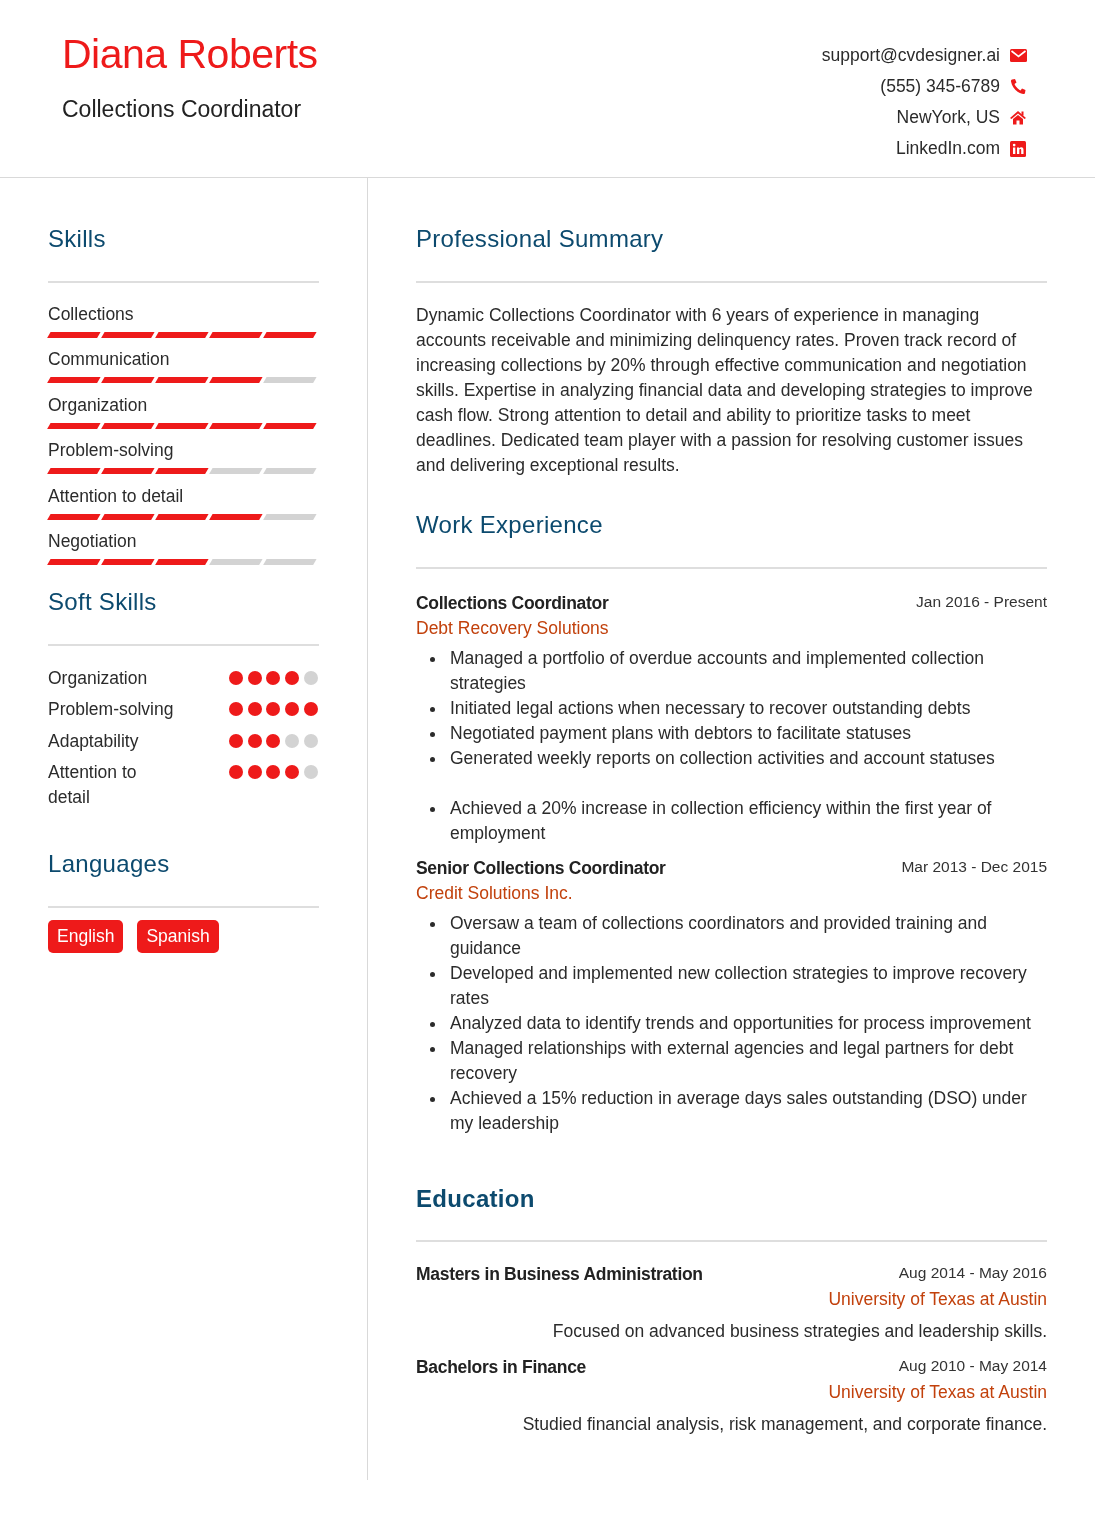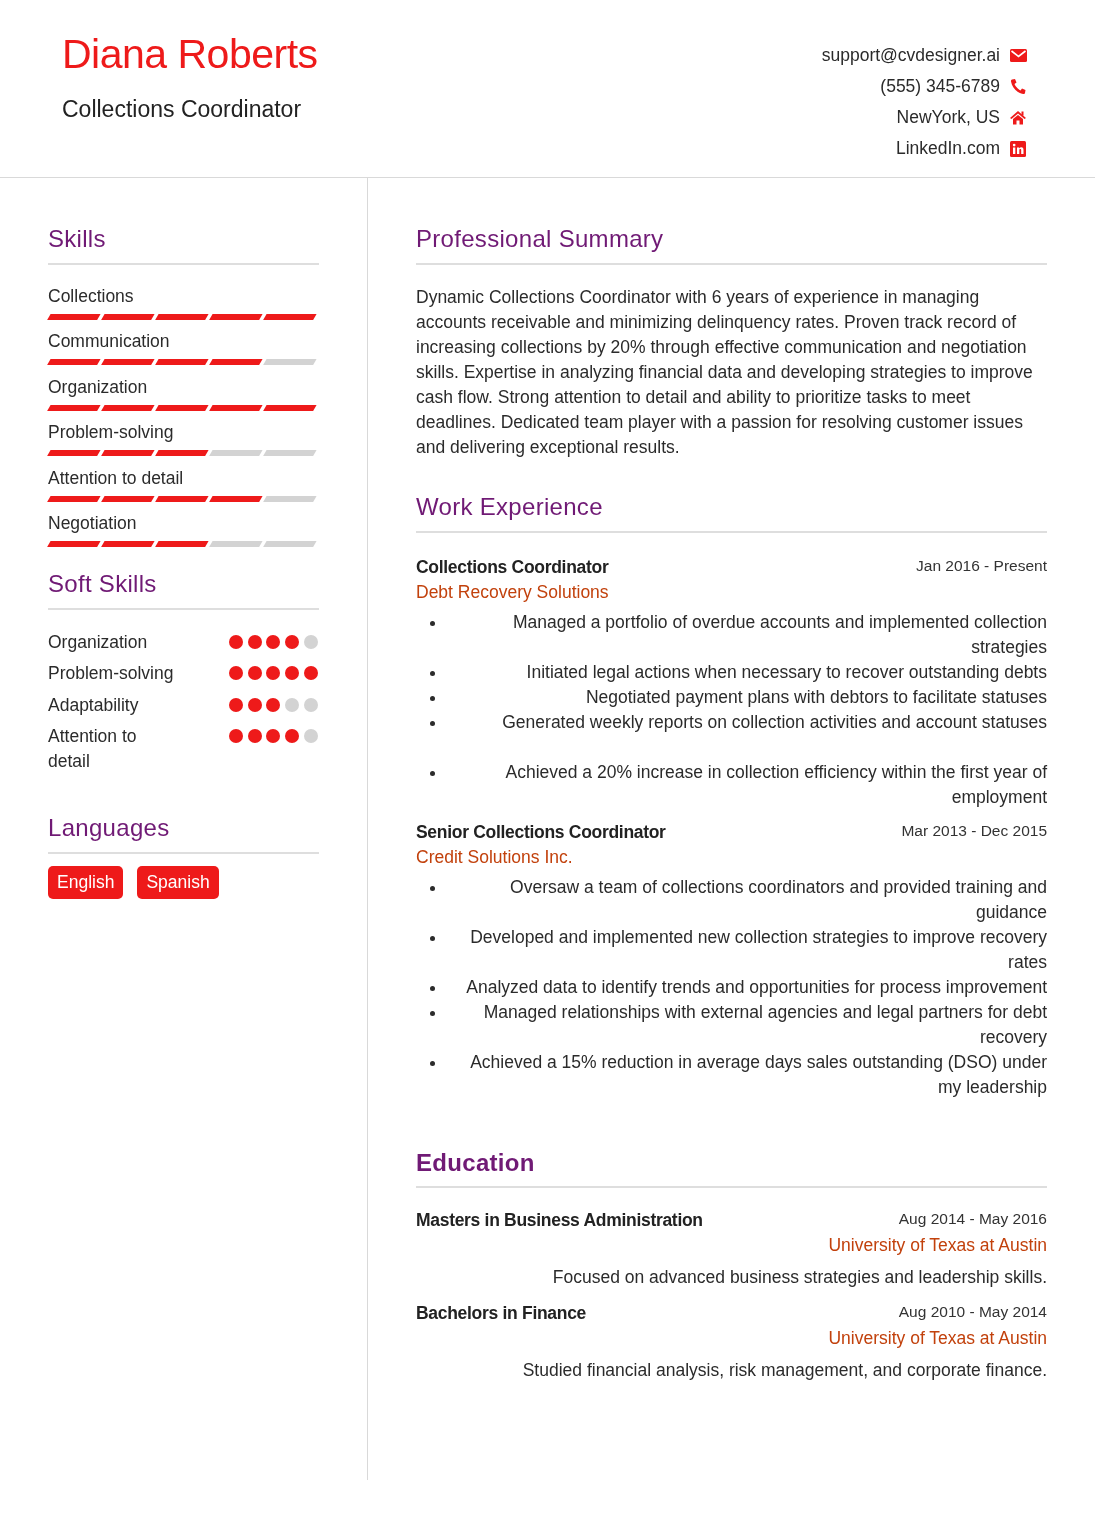--- a/index.html
+++ b/index.html
@@ -11,21 +11,21 @@
   .title { position: absolute; left: 62px; top: 96px; font-size: 23px; color: #222; line-height: 1.2; }
 
   .contacts { position: absolute; right: 68px; top: 40px; text-align: right; }
   .contact-row { display: flex; justify-content: flex-end; align-items: center; height: 31px; font-size: 17.5px; color: #2b2b2b; }
   .contact-row .ic { width: 18px; height: 18px; margin-left: 9px; display: inline-flex; align-items: center; justify-content: center; }
   .contact-row svg { display: block; }
 
   .vline { position: absolute; left: 367px; top: 178px; width: 1px; height: 1302px; background: #d9d9d9; }
 
   .left { position: absolute; left: 48px; top: 225px; width: 271px; }
-  .sec-title { font-size: 24px; color: #701a75; font-weight: 500; letter-spacing: 0.3px; line-height: 1.2; padding-bottom: 9px; border-bottom: 2px solid #dedede; }
+  .sec-title { font-size: 24px; color: #0c4a6e; font-weight: 500; letter-spacing: 0.3px; line-height: 1.2; padding-bottom: 27px; border-bottom: 2px solid #dedede; }
   .skills-list { margin-top: 20px; }
   .skill { height: 45.5px; position: relative; }
   .skill .label { font-size: 17.5px; color: #2b2b2b; line-height: 22px; display: block; }
   .bars { position: absolute; left: 1px; top: 29px; display: flex; gap: 4px; }
   .bar { width: 50px; height: 5.5px; background: #ee1a1a; transform: skewX(-30deg); }
   .bar.off { background: #d3d3d3; }
 
   .soft-title { margin-top: 12px; }
   .soft-list { margin-top: 20px; }
   .soft { display: flex; justify-content: space-between; align-items: flex-start; min-height: 31.5px; }
@@ -41,21 +41,21 @@
   .right { position: absolute; left: 416px; top: 225px; width: 631px; }
   .para { font-size: 17.5px; line-height: 25px; color: #2b2b2b; margin-top: 20px; }
   .work-title { margin-top: 33px; }
   .job { margin-top: 22px; position: relative; }
   .job + .job { margin-top: 10px; }
   .job-head { display: flex; justify-content: space-between; align-items: flex-start; }
   .job-title { font-size: 17.5px; font-weight: bold; color: #222; line-height: 25px; letter-spacing: -0.3px; }
   .job-date { font-size: 15.5px; color: #333; line-height: 22px; }
   .job-co { font-size: 17.5px; color: #c2410c; line-height: 25px; }
   ul.bul { margin-top: 5px; padding-left: 34px; list-style: none; }
-  ul.bul li { font-size: 17.5px; line-height: 25px; color: #2b2b2b; position: relative; text-align: right; }
+  ul.bul li { font-size: 17.5px; line-height: 25px; color: #2b2b2b; position: relative; }
   ul.bul li::before { content: ""; position: absolute; left: -20px; top: 11px; width: 5px; height: 5px; border-radius: 50%; background: #2b2b2b; }
   ul.bul li.gap { margin-top: 25px; }
 
   .edu-title { margin-top: 49px; font-weight: bold; }
   .edu { margin-top: 20px; text-align: right; }
   .edu + .edu { margin-top: 11px; }
   .edu-desc { font-size: 17.5px; color: #2b2b2b; line-height: 25px; margin-top: 7px; }
 </style>
 </head>
 <body>

